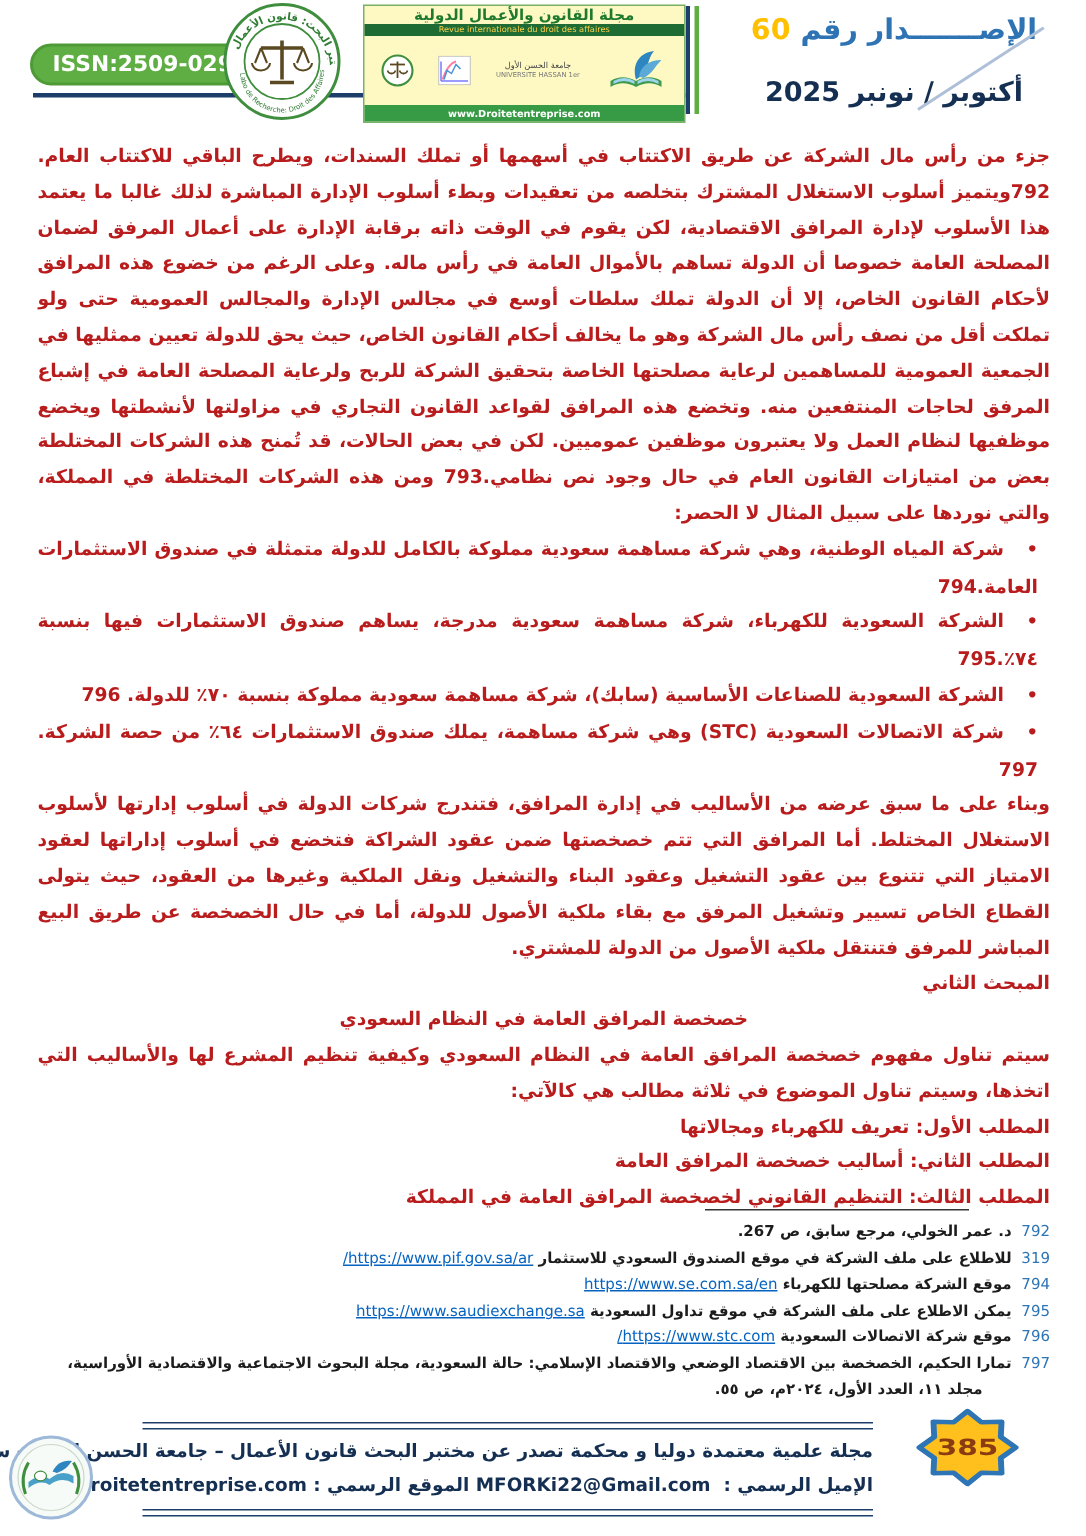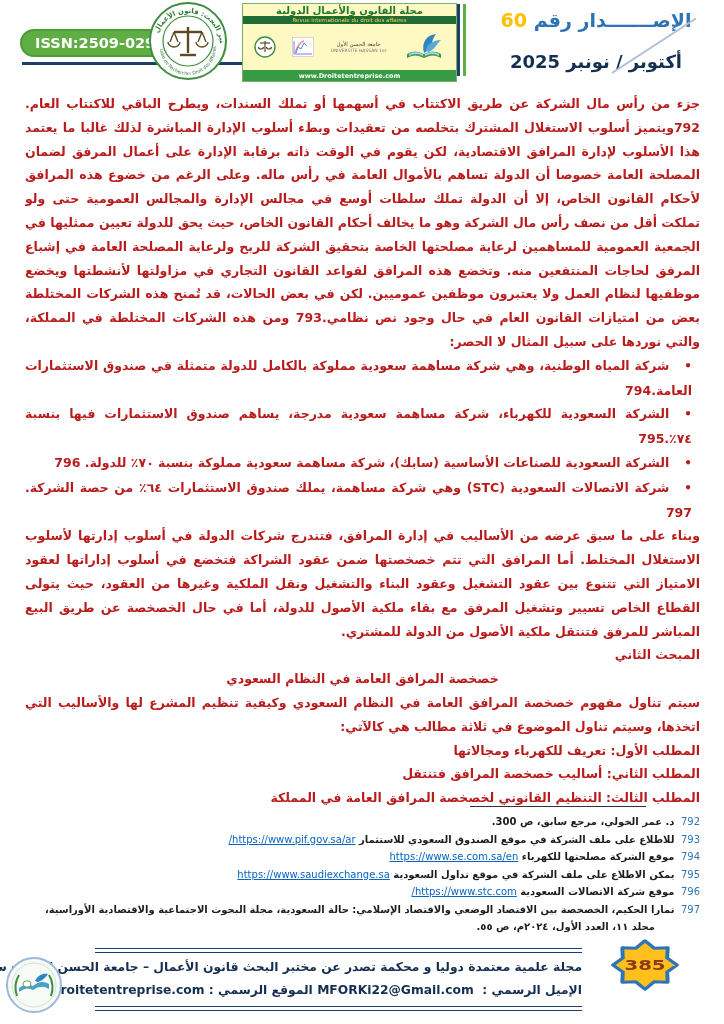--- a/index.html
+++ b/index.html
@@ -143,29 +143,29 @@
       <li>شركة المياه الوطنية، وهي شركة مساهمة سعودية مملوكة بالكامل للدولة متمثلة في صندوق الاستثمارات العامة.794</li>
       <li>الشركة السعودية للكهرباء، شركة مساهمة سعودية مدرجة، يساهم صندوق الاستثمارات فيها بنسبة ٧٤٪.795</li>
       <li>الشركة السعودية للصناعات الأساسية (سابك)، شركة مساهمة سعودية مملوكة بنسبة ٧٠٪ للدولة. 796</li>
       <li>شركة الاتصالات السعودية (STC) وهي شركة مساهمة، يملك صندوق الاستثمارات ٦٤٪ من حصة الشركة. 797</li>
     </ul>
     <p>وبناء على ما سبق عرضه من الأساليب في إدارة المرافق، فتندرج شركات الدولة في أسلوب إدارتها لأسلوب الاستغلال المختلط. أما المرافق التي تتم خصخصتها ضمن عقود الشراكة فتخضع في أسلوب إداراتها لعقود الامتياز التي تتنوع بين عقود التشغيل وعقود البناء والتشغيل ونقل الملكية وغيرها من العقود، حيث يتولى القطاع الخاص تسيير وتشغيل المرفق مع بقاء ملكية الأصول للدولة، أما في حال الخصخصة عن طريق البيع المباشر للمرفق فتنتقل ملكية الأصول من الدولة للمشتري.</p>
     <p class="center-h">المبحث الثاني</p>
     <p class="center-h2">خصخصة المرافق العامة في النظام السعودي</p>
     <p>سيتم تناول مفهوم خصخصة المرافق العامة في النظام السعودي وكيفية تنظيم المشرع لها والأساليب التي اتخذها، وسيتم تناول الموضوع في ثلاثة مطالب هي كالآتي:</p>
     <p class="matlab">المطلب الأول: تعريف للكهرباء ومجالاتها</p>
-    <p class="matlab">المطلب الثاني: أساليب خصخصة المرافق فتنتقل</p>
+    <p class="matlab">المطلب الثاني: أساليب خصخصة المرافق العامة</p>
     <p class="matlab">المطلب الثالث: التنظيم القانوني لخصخصة المرافق العامة في المملكة</p>
 
   </div>
 
   <div class="fns">
     <div class="fn-sep"></div>
-    <div class="fn"><span class="fn-num">792</span> <span>د. عمر الخولي، مرجع سابق، ص 300.</span></div>
-    <div class="fn"><span class="fn-num">793</span> <span>للاطلاع على ملف الشركة في موقع الصندوق السعودي للاستثمار</span> <span class="fn-link">https://www.pif.gov.sa/ar/</span></div>
+    <div class="fn"><span class="fn-num">792</span> <span>د. عمر الخولي، مرجع سابق، ص 267.</span></div>
+    <div class="fn"><span class="fn-num">319</span> <span>للاطلاع على ملف الشركة في موقع الصندوق السعودي للاستثمار</span> <span class="fn-link">https://www.pif.gov.sa/ar/</span></div>
     <div class="fn"><span class="fn-num">794</span> <span>موقع الشركة مصلحتها للكهرباء</span> <span class="fn-link">https://www.se.com.sa/en</span></div>
     <div class="fn"><span class="fn-num">795</span> <span>يمكن الاطلاع على ملف الشركة في موقع تداول السعودية</span> <span class="fn-link">https://www.saudiexchange.sa</span></div>
     <div class="fn"><span class="fn-num">796</span> <span>موقع شركة الاتصالات السعودية</span> <span class="fn-link">https://www.stc.com/</span></div>
     <div class="fn"><span class="fn-num">797</span> <span>تمارا الحكيم، الخصخصة بين الاقتصاد الوضعي والاقتصاد الإسلامي: حالة السعودية، مجلة البحوث الاجتماعية والاقتصادية الأوراسية، مجلد ١١، العدد الأول، ٢٠٢٤م، ص ٥٥.</span></div>
   </div>
 
   <div class="fbox">
     <div class="fline"></div>
     <div class="ftext">
       <div class="row">مجلة علمية معتمدة دوليا و محكمة تصدر عن مختبر البحث قانون الأعمال – جامعة الحسن الأول – سطات – المغرب</div>

